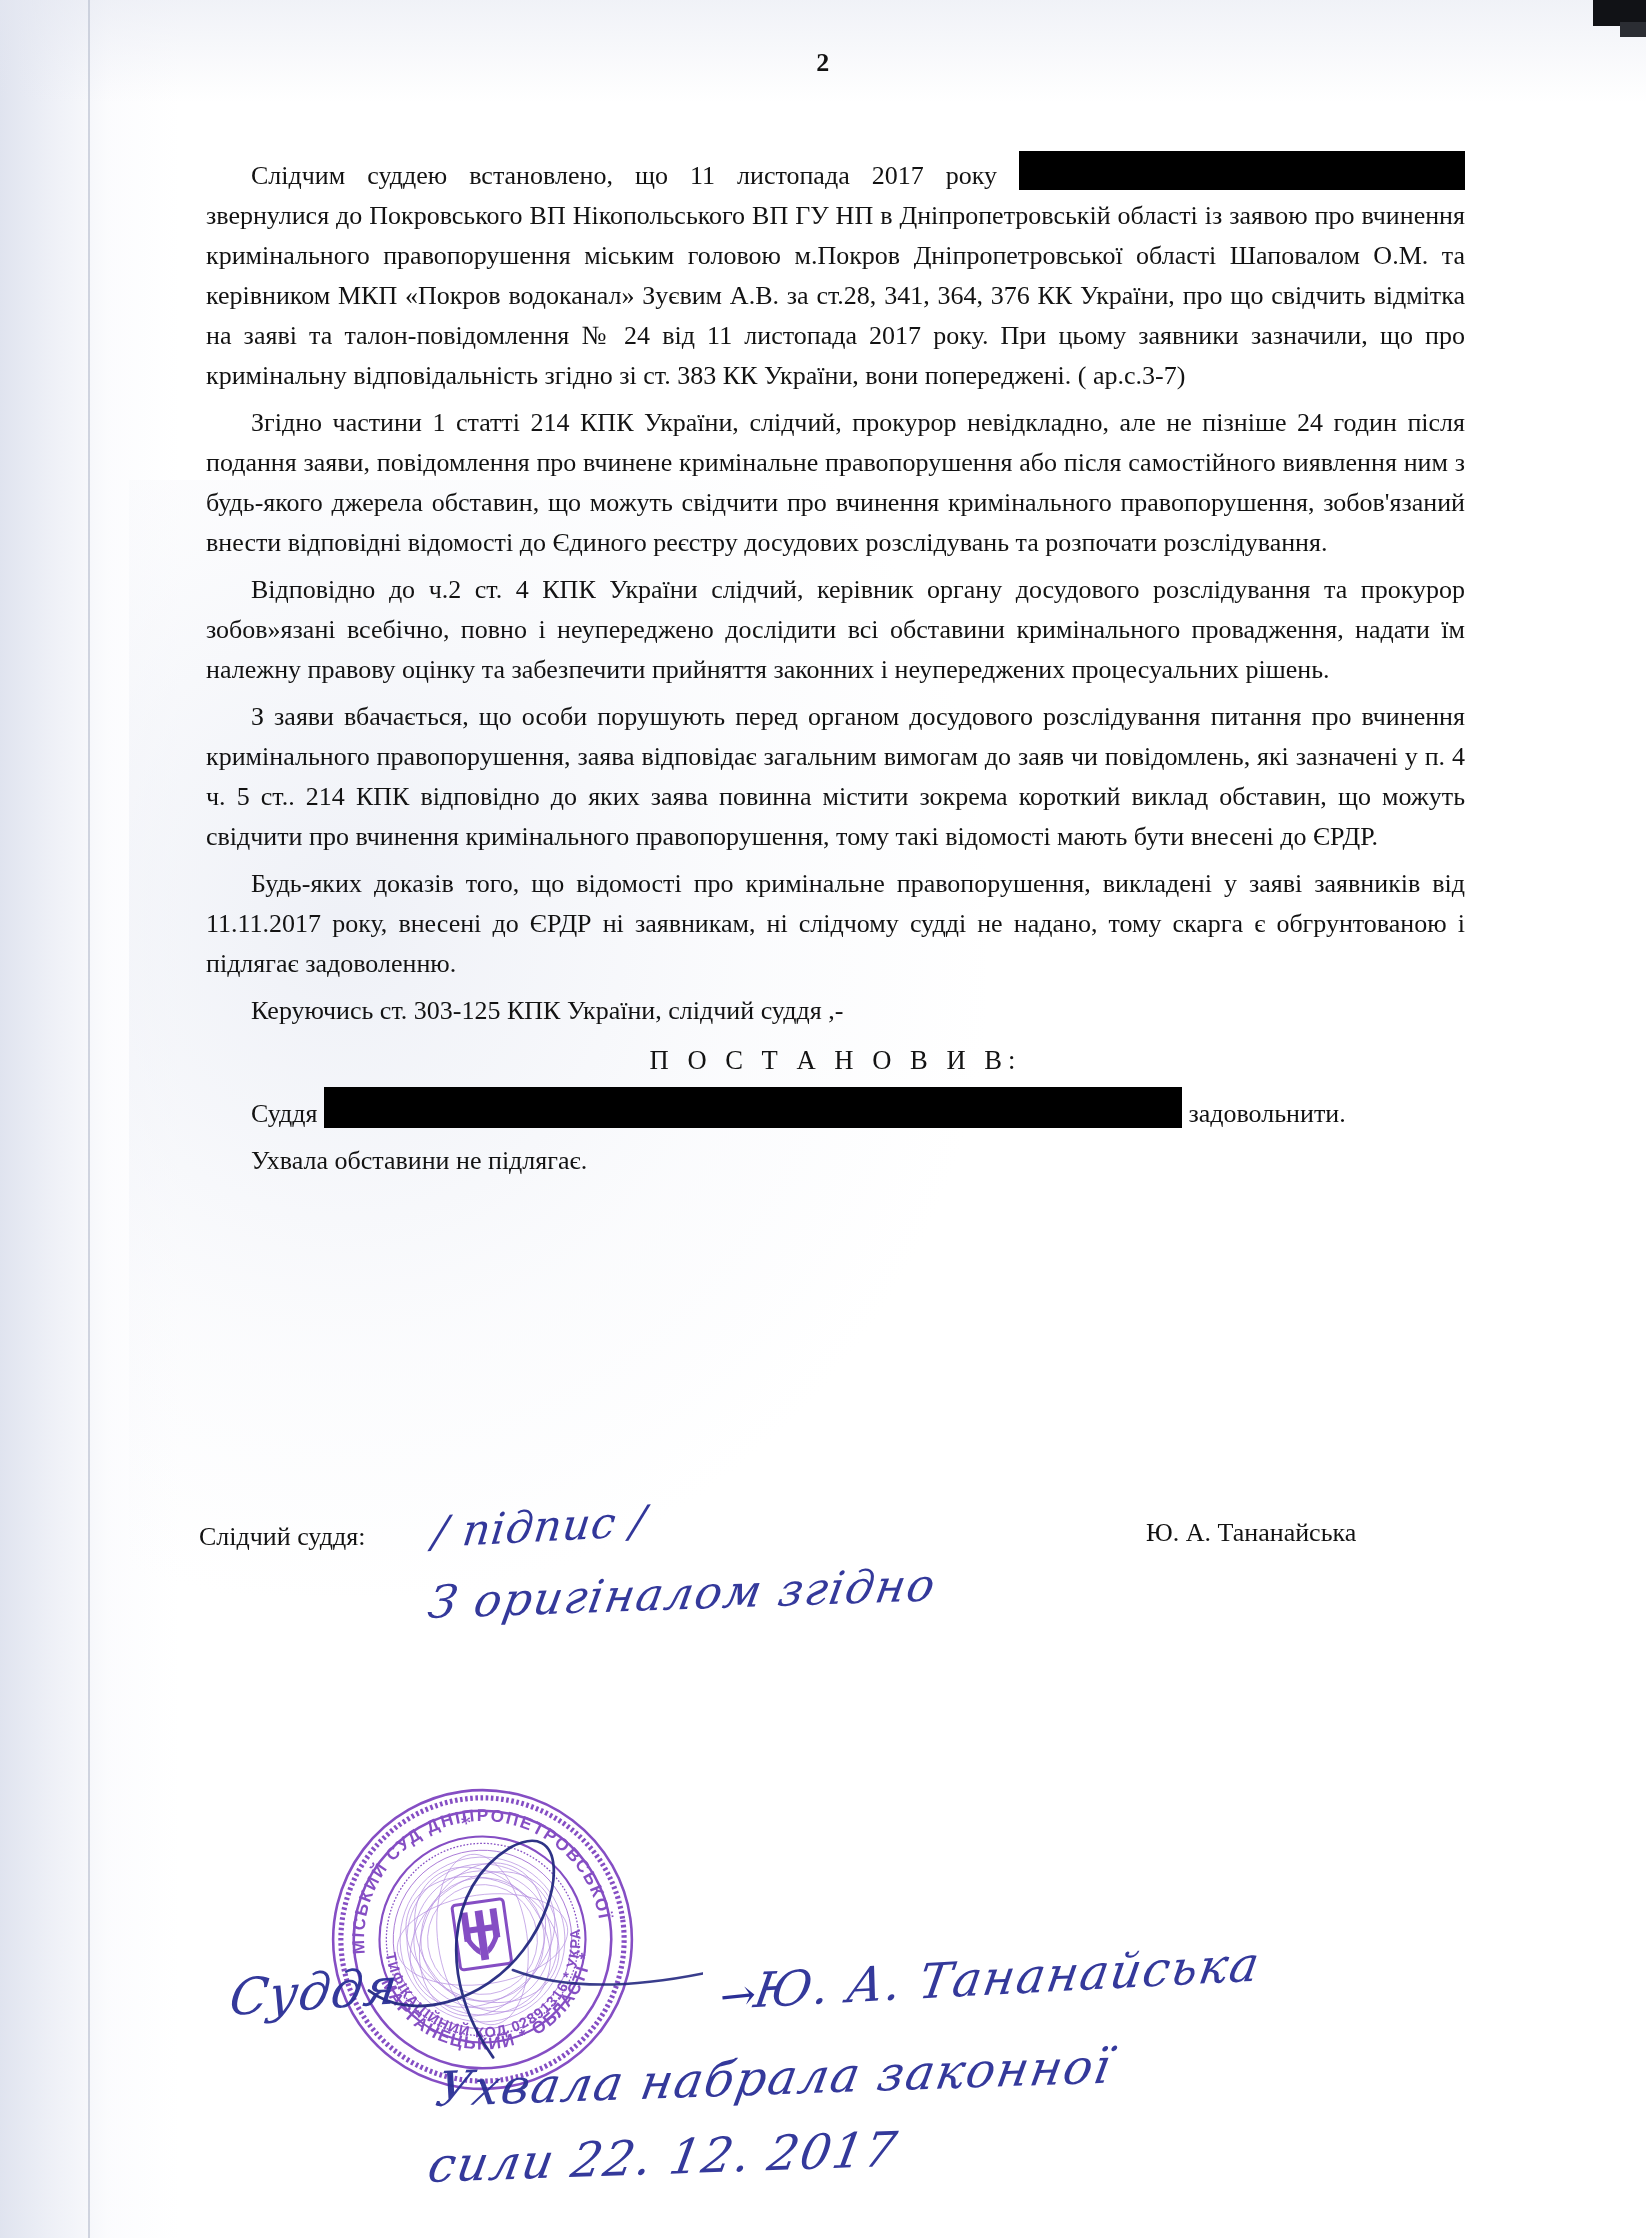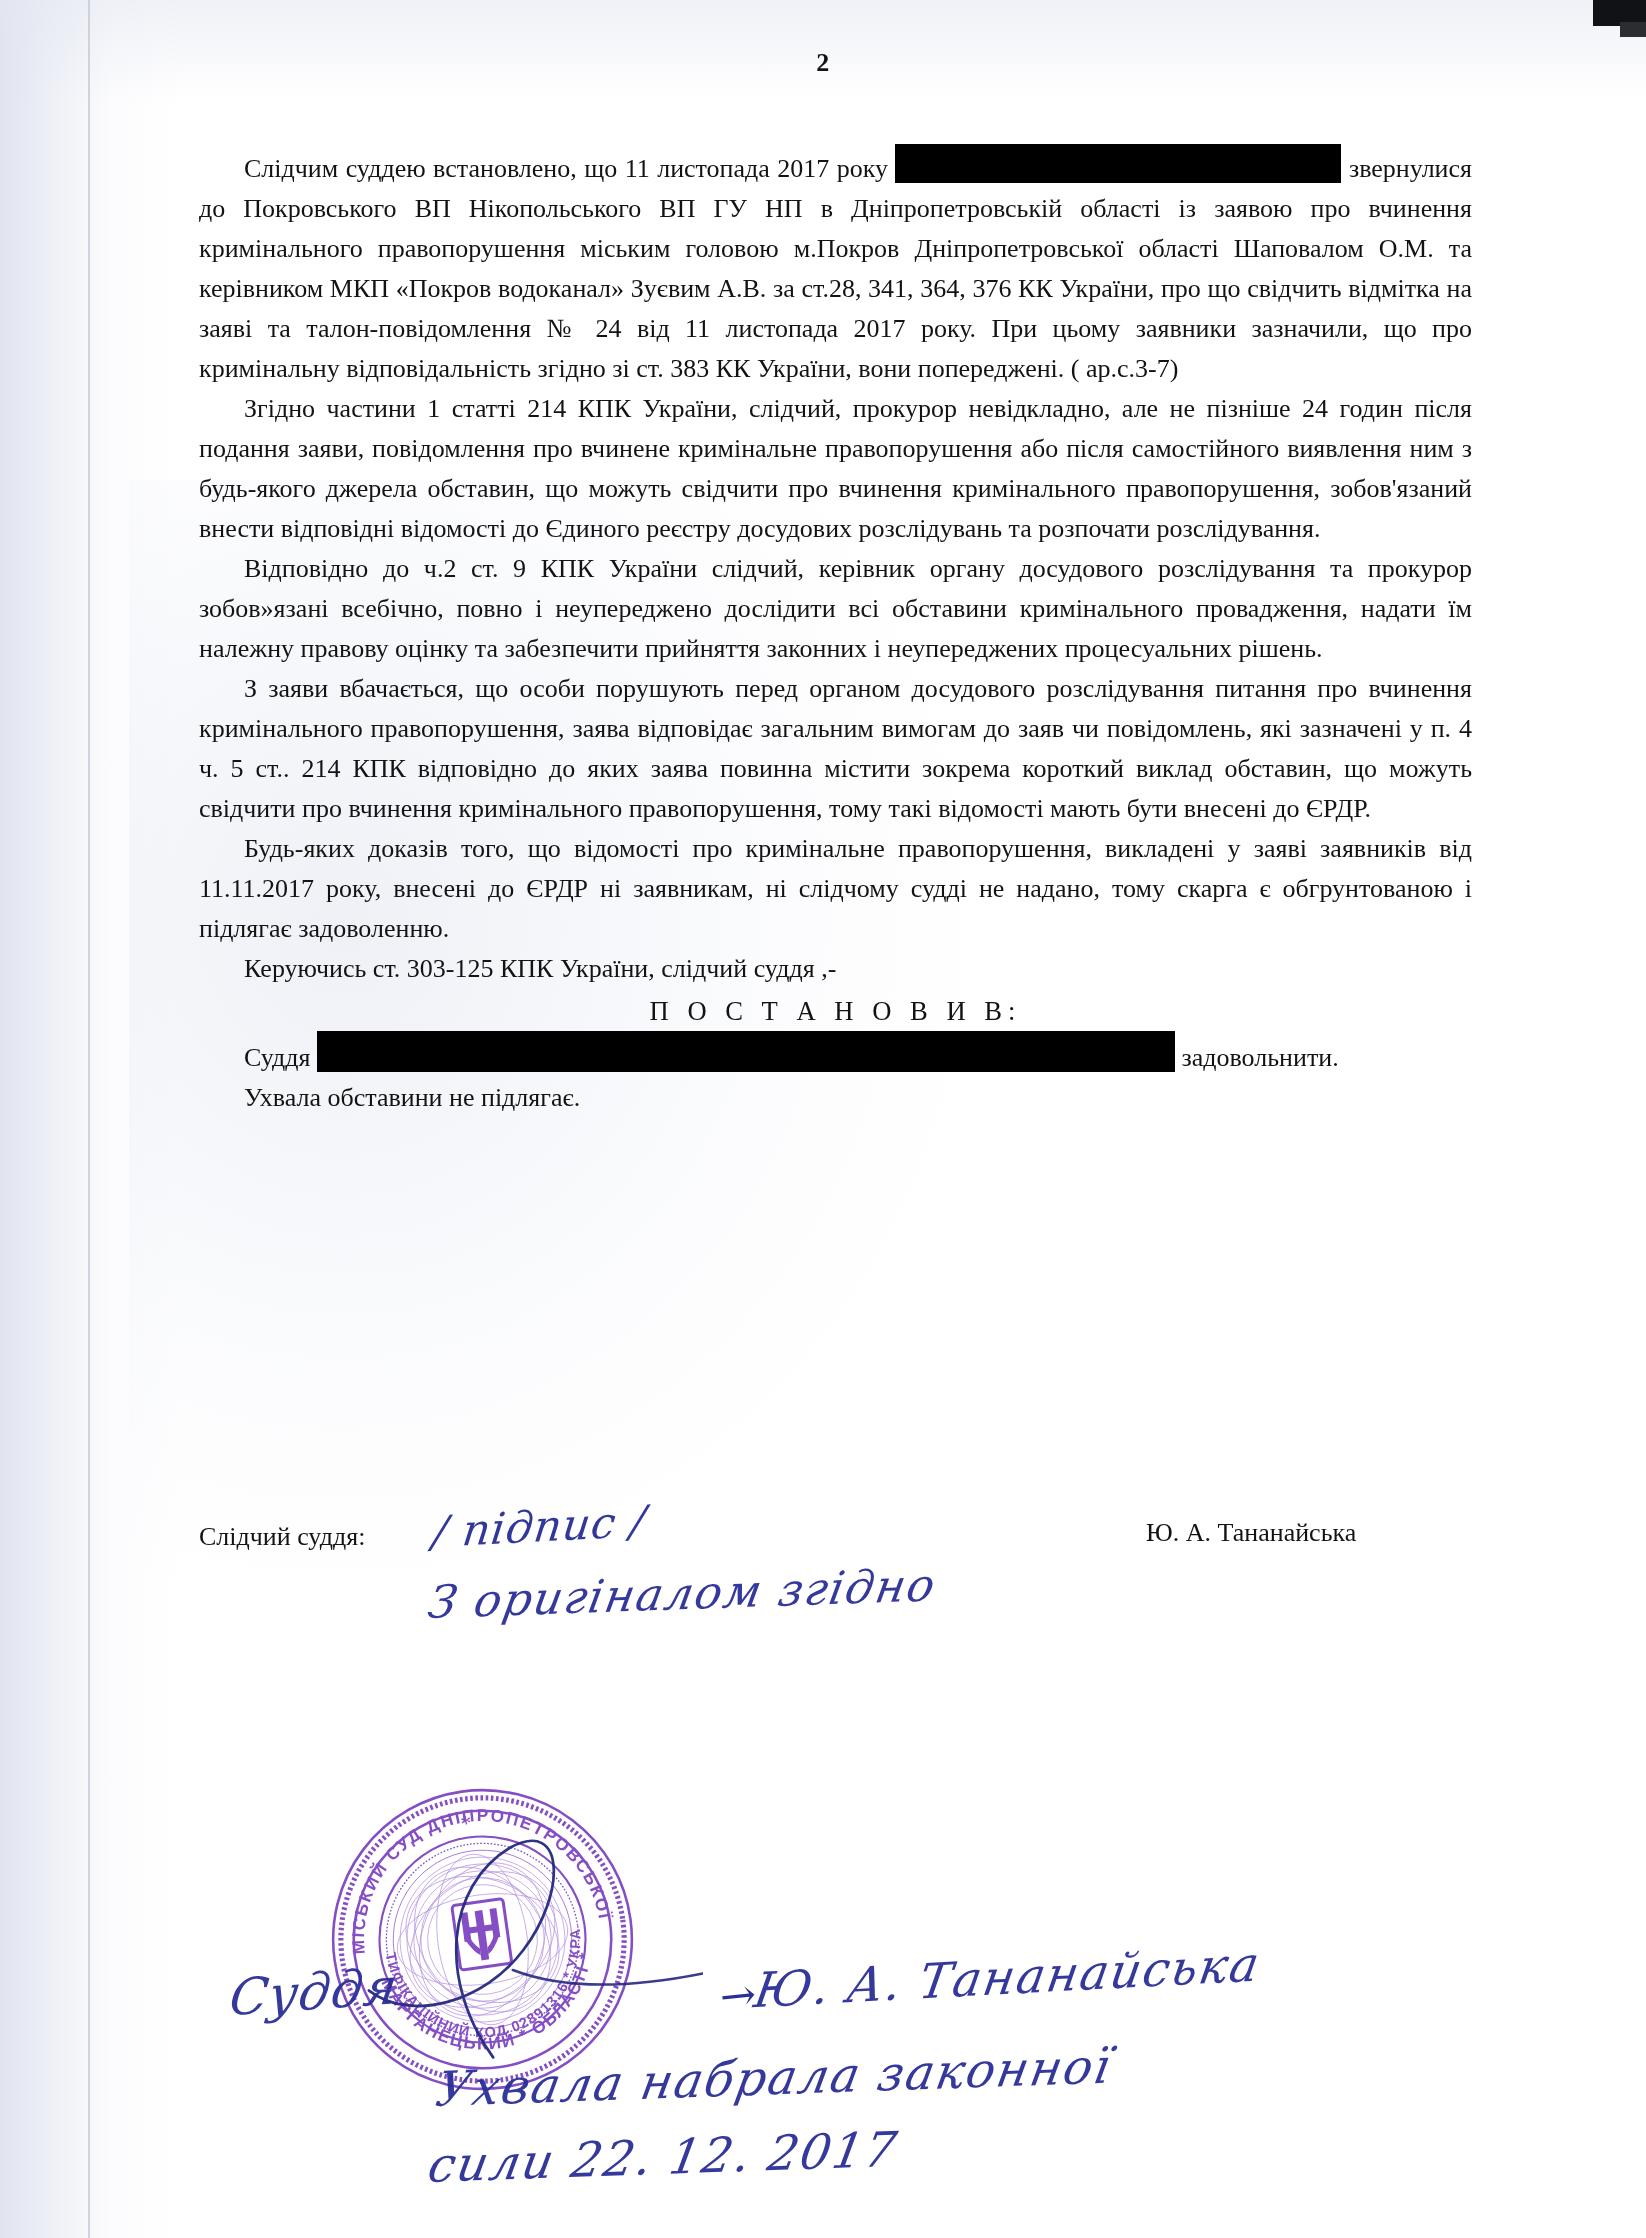--- a/index.html
+++ b/index.html
@@ -93,21 +93,21 @@
     left: 199px;
     top: 144px;
     width: 1273px;
     font-size: 26px;
     line-height: 40px;
     color: #131313;
     text-align: justify;
     text-justify: inter-word;
   }
   .body-text p {
-    margin: 0;
+    margin: 7px;
     text-indent: 45px;
   }
 
   
   .redact {
     display: inline-block;
     background: #000000;
     vertical-align: -6px;
     border-radius: 0;
   }
@@ -244,21 +244,21 @@
   <div class="scan-edge-tr2"></div>
 
   <div class="page-number">2</div>
 
   <div class="body-text">
 
     <p><span>Слідчим суддею встановлено, що 11 листопада 2017  року </span><span class="redact r1"></span><span> звернулися до Покровського ВП Нікопольського ВП ГУ НП в Дніпропетровській області із заявою про вчинення кримінального правопорушення міським головою м.Покров Дніпропетровської області Шаповалом О.М. та керівником МКП «Покров водоканал» Зуєвим А.В. за ст.28, 341, 364, 376 КК України, про що свідчить відмітка на заяві та талон-повідомлення № 24 від 11 листопада 2017 року. При цьому заявники зазначили, що про кримінальну відповідальність згідно зі ст. 383 КК України, вони попереджені. ( ар.с.3-7)</span></p>
 
     <p>Згідно частини 1 статті 214 КПК України, слідчий, прокурор невідкладно, але не пізніше 24 годин після подання заяви, повідомлення про вчинене кримінальне правопорушення або після самостійного виявлення ним з будь-якого джерела обставин, що можуть свідчити про вчинення кримінального правопорушення, зобов'язаний внести відповідні відомості до Єдиного реєстру досудових розслідувань та розпочати розслідування.</p>
 
-    <p>Відповідно до ч.2 ст. 9 КПК України слідчий, керівник органу досудового розслідування та прокурор зобов»язані всебічно, повно і неупереджено дослідити всі обставини кримінального провадження, надати їм належну правову оцінку та забезпечити прийняття законних і неупереджених процесуальних рішень.</p>
+    <p>Відповідно до ч.2 ст. 4 КПК України слідчий, керівник органу досудового розслідування та прокурор зобов»язані всебічно, повно і неупереджено дослідити всі обставини кримінального провадження, надати їм належну правову оцінку та забезпечити прийняття законних і неупереджених процесуальних рішень.</p>
 
 
     <p>З заяви вбачається, що особи порушують перед органом досудового розслідування питання про вчинення кримінального правопорушення, заява відповідає загальним вимогам до заяв чи повідомлень, які зазначені у п. 4 ч. 5 ст.. 214 КПК відповідно до яких заява повинна містити зокрема короткий виклад обставин, що можуть свідчити про вчинення кримінального правопорушення, тому такі відомості мають бути внесені до ЄРДР.</p>
 
     <p>Будь-яких доказів того, що відомості про кримінальне правопорушення, викладені у заяві заявників від 11.11.2017 року, внесені до ЄРДР ні заявникам, ні слідчому судді не надано, тому скарга є обгрунтованою і підлягає задоволенню.</p>
 
     <p>Керуючись ст. 303-125 КПК України, слідчий суддя ,-</p>
 
     <p class="ruling-head">П О С Т А Н О В И В:</p>
 

